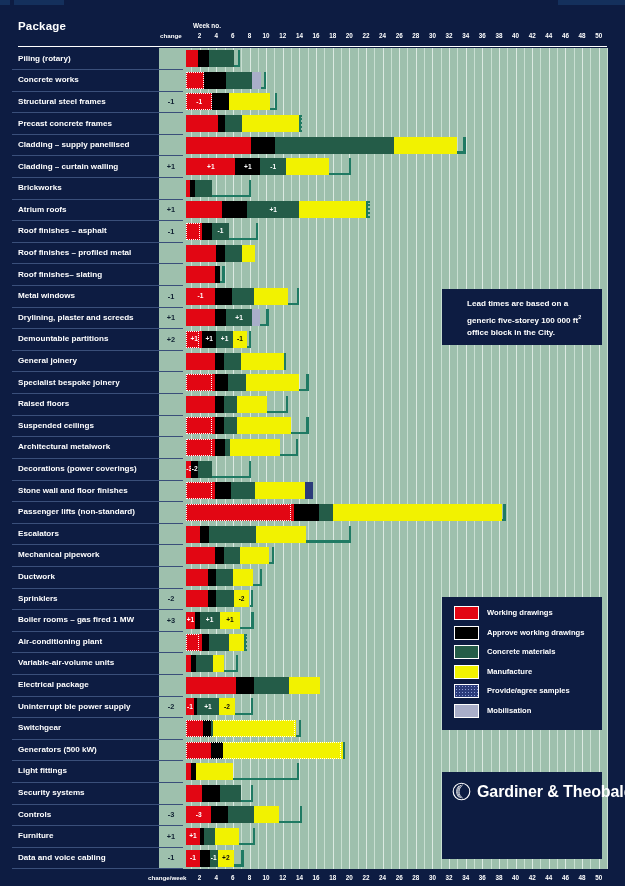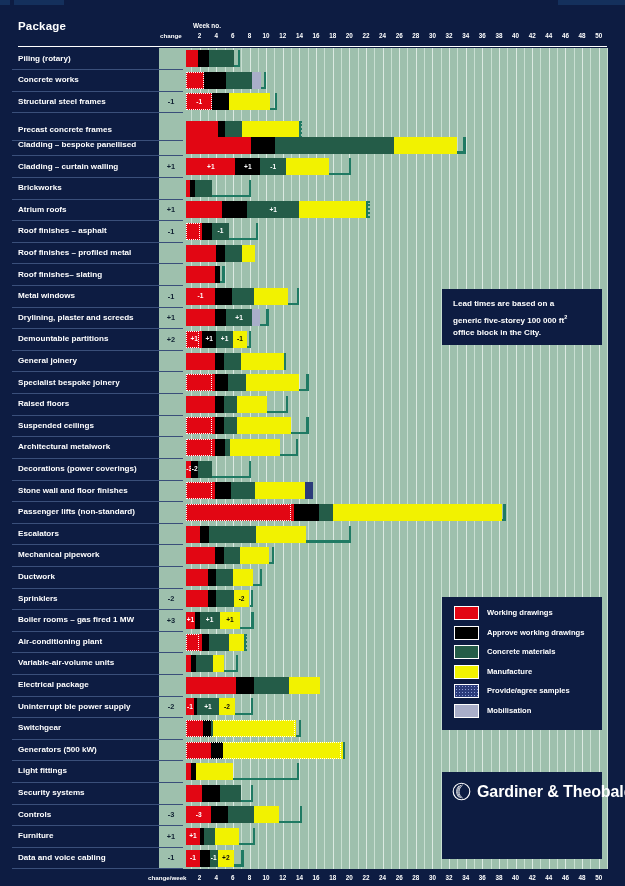--- a/index.html
+++ b/index.html
@@ -53,21 +53,21 @@
   .t-dk   { color:#111111; }
 
   
   .outline{ position:absolute; height:17px; border:1.1px dotted #ffffff; top:2.2px; pointer-events:none; }
   .float{ position:absolute; top:2.2px; height:17px; border-right:2.4px dotted #1f7a63; }
   .tail{ position:absolute; height:2.2px; background:#1f7a63; }
   .tailcap{ position:absolute; width:2.2px; background:#1f7a63; }
 
   
   .callout{ position:absolute; left:442px; top:289px; width:160px; height:56px; background:#0d1c42; border:1px solid #0d1c42; }
-  .callout p{ font-size:8.1px; font-weight:bold; line-height:12.6px; padding:8px 0 0 10px; }
+  .callout p{ font-size:8.1px; font-weight:bold; line-height:12.6px; padding:8px 0 0 24px; }
   .callout sup{ font-size:5.5px; vertical-align:super; }
 
   
   .legend{ position:absolute; left:442px; top:597px; width:160px; height:133px; background:#0d1c42; }
   .legend .item{ position:absolute; left:12px; height:16px; }
   .legend .sw{ position:absolute; left:0; top:1px; width:25px; height:14px; border:1px solid #ffffff; }
   .legend .lt{ position:absolute; left:33px; top:3px; font-size:7.6px; font-weight:bold; white-space:nowrap; }
   .sw-pas{ background:#2b3b7a; background-image:radial-gradient(#8fa0d8 0.6px, transparent 0.7px); background-size:3px 3px; }
 
   
@@ -206,33 +206,33 @@
         <div class="seg s-wd" style="left: 186.325px; width: 25.7725px; top: 2.2px;">
           <span class="t-lt">-1</span>
         </div>
         <div class="seg s-awd" style="left: 212.098px; width: 16.6275px; top: 2.2px;"></div>
         <div class="seg s-mf" style="left: 228.725px; width: 41.5686px; top: 2.2px;"></div>
         <div class="float" style="left: 270.294px; width: 6.65098px;"></div>
         <div class="tail" style="left: 270.294px; width: 6.65098px; top: 17px;"></div>
         <div class="tailcap" style="left: 274.745px; top: 2.2px; height: 17px;"></div>
         <div class="outline" style="left: 186.325px; width: 25.7725px;"></div>
       </div>
-      <div class="row" style="top: 119px;">
+      <div class="row" style="top: 113px;">
         <div class="name">Precast concrete frames</div>
         <div class="rsep"></div>
         <div class="seg s-wd" style="left: 186.325px; width: 31.5922px; top: 2.2px;"></div>
         <div class="seg s-awd" style="left: 217.918px; width: 7.48235px; top: 2.2px;"></div>
         <div class="seg s-pm" style="left: 225.4px; width: 16.6275px; top: 2.2px;"></div>
         <div class="seg s-mf" style="left: 242.027px; width: 58.1961px; top: 2.2px;"></div>
         <div class="float" style="left: 300.224px; width: 1px;"></div>
         <div class="tail" style="left: 300.224px; width: 0.831373px; top: 17px;"></div>
         <div class="tailcap" style="left: 298.855px; top: 2.2px; height: 17px;"></div>
       </div>
       <div class="row" style="top: 134.421px;">
-        <div class="name">Cladding – bespoke panellised</div>
+        <div class="name">Cladding – supply panellised</div>
         <div class="rsep"></div>
         <div class="seg s-wd" style="left: 186.325px; width: 64.8471px; top: 2.2px;"></div>
         <div class="seg s-awd" style="left: 251.173px; width: 24.1098px; top: 2.2px;"></div>
         <div class="seg s-pm" style="left: 275.282px; width: 118.886px; top: 2.2px;"></div>
         <div class="seg s-mf" style="left: 394.169px; width: 63.1843px; top: 2.2px;"></div>
         <div class="float" style="left: 457.353px; width: 8.31373px;"></div>
         <div class="tail" style="left: 457.353px; width: 8.31373px; top: 17px;"></div>
         <div class="tailcap" style="left: 463.467px; top: 2.2px; height: 17px;"></div>
       </div>
       <div class="row" style="top: 156.026px;">

